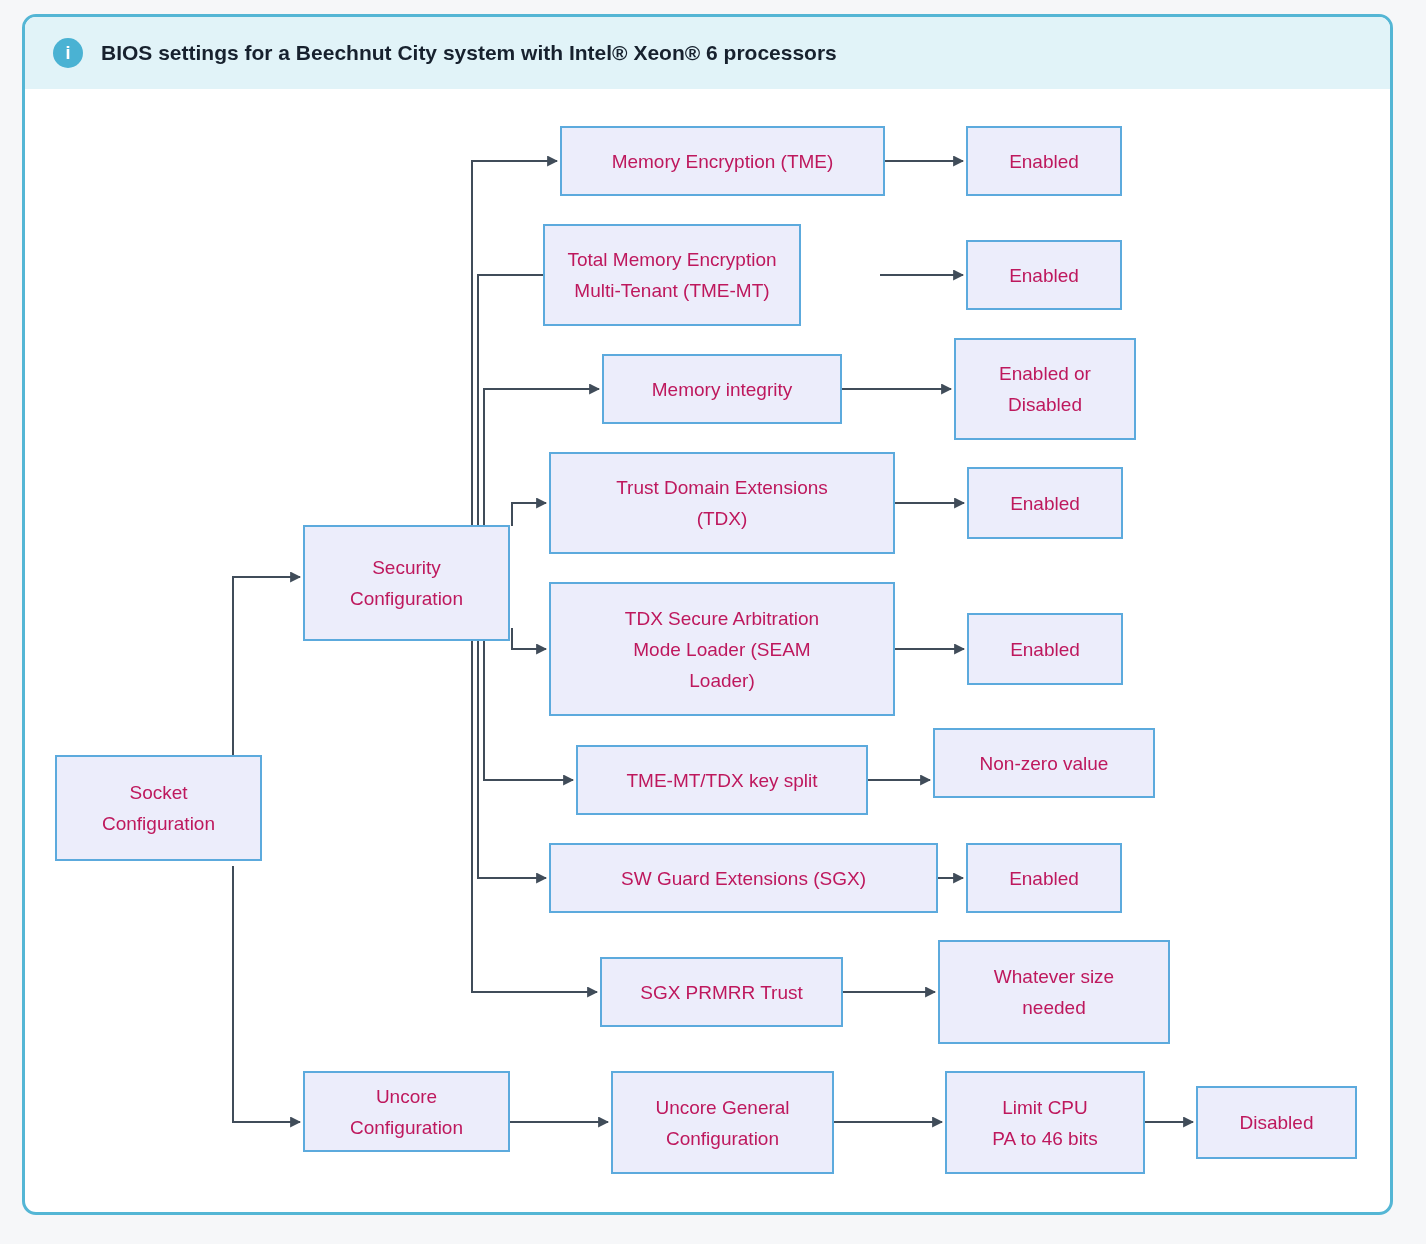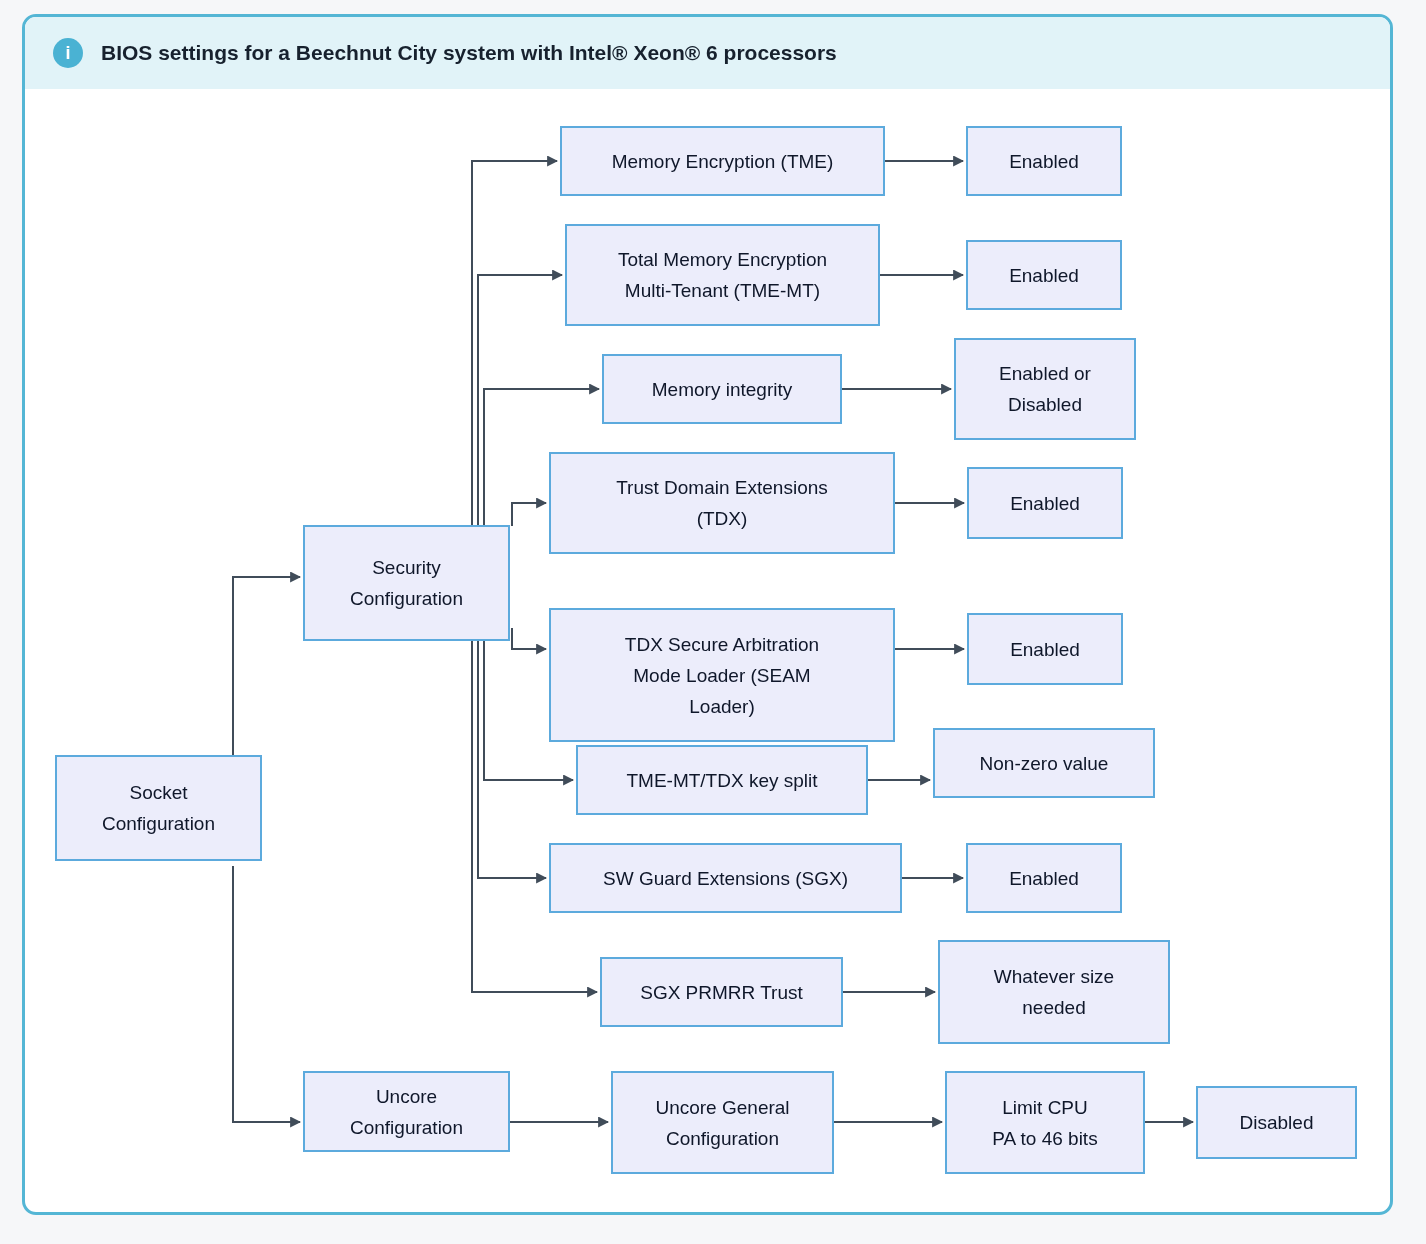--- a/index.html
+++ b/index.html
@@ -48,21 +48,21 @@
     position:absolute;left:0;top:0;
     width:1426px;height:1244px;
     z-index:1;
     pointer-events:none;
   }
   .node{
     position:absolute;
     box-sizing:border-box;
     background:#ecedfb;
     border:2px solid #5caadd;
-    color:#0f172a;
+    color:#be185d;
     font-size:19px;
     line-height:31px;
     display:flex;
     align-items:center;
     justify-content:center;
     text-align:center;
     white-space:pre-line;
     z-index:2;
     padding:4px 8px;
   }
@@ -111,30 +111,30 @@
   </svg>
 
   <div class="node" style="left:55px;top:755px;width:207px;height:106px">Socket
 Configuration</div>
   <div class="node" style="left:303px;top:525px;width:207px;height:116px">Security
 Configuration</div>
   <div class="node" style="left:303px;top:1071px;width:207px;height:81px">Uncore
 Configuration</div>
 
   <div class="node" style="left:560px;top:126px;width:325px;height:70px">Memory Encryption (TME)</div>
-  <div class="node" style="left:565px;top:224px;width:315px;height:102px">Total Memory Encryption
+  <div class="node" style="left:543px;top:224px;width:258px;height:102px">Total Memory Encryption
 Multi-Tenant (TME-MT)</div>
   <div class="node" style="left:602px;top:354px;width:240px;height:70px">Memory integrity</div>
   <div class="node" style="left:549px;top:452px;width:346px;height:102px">Trust Domain Extensions
 (TDX)</div>
-  <div class="node" style="left:549px;top:608px;width:346px;height:134px">TDX Secure Arbitration
+  <div class="node" style="left:549px;top:582px;width:346px;height:134px">TDX Secure Arbitration
 Mode Loader (SEAM
 Loader)</div>
   <div class="node" style="left:576px;top:745px;width:292px;height:70px">TME-MT/TDX key split</div>
-  <div class="node" style="left:549px;top:843px;width:353px;height:70px">SW Guard Extensions (SGX)</div>
+  <div class="node" style="left:549px;top:843px;width:389px;height:70px">SW Guard Extensions (SGX)</div>
   <div class="node" style="left:600px;top:957px;width:243px;height:70px">SGX PRMRR Trust</div>
 
   <div class="node" style="left:966px;top:126px;width:156px;height:70px">Enabled</div>
   <div class="node" style="left:966px;top:240px;width:156px;height:70px">Enabled</div>
   <div class="node" style="left:954px;top:338px;width:182px;height:102px">Enabled or
 Disabled</div>
   <div class="node" style="left:967px;top:467px;width:156px;height:72px">Enabled</div>
   <div class="node" style="left:967px;top:613px;width:156px;height:72px">Enabled</div>
   <div class="node" style="left:933px;top:728px;width:222px;height:70px">Non-zero value</div>
   <div class="node" style="left:966px;top:843px;width:156px;height:70px">Enabled</div>

